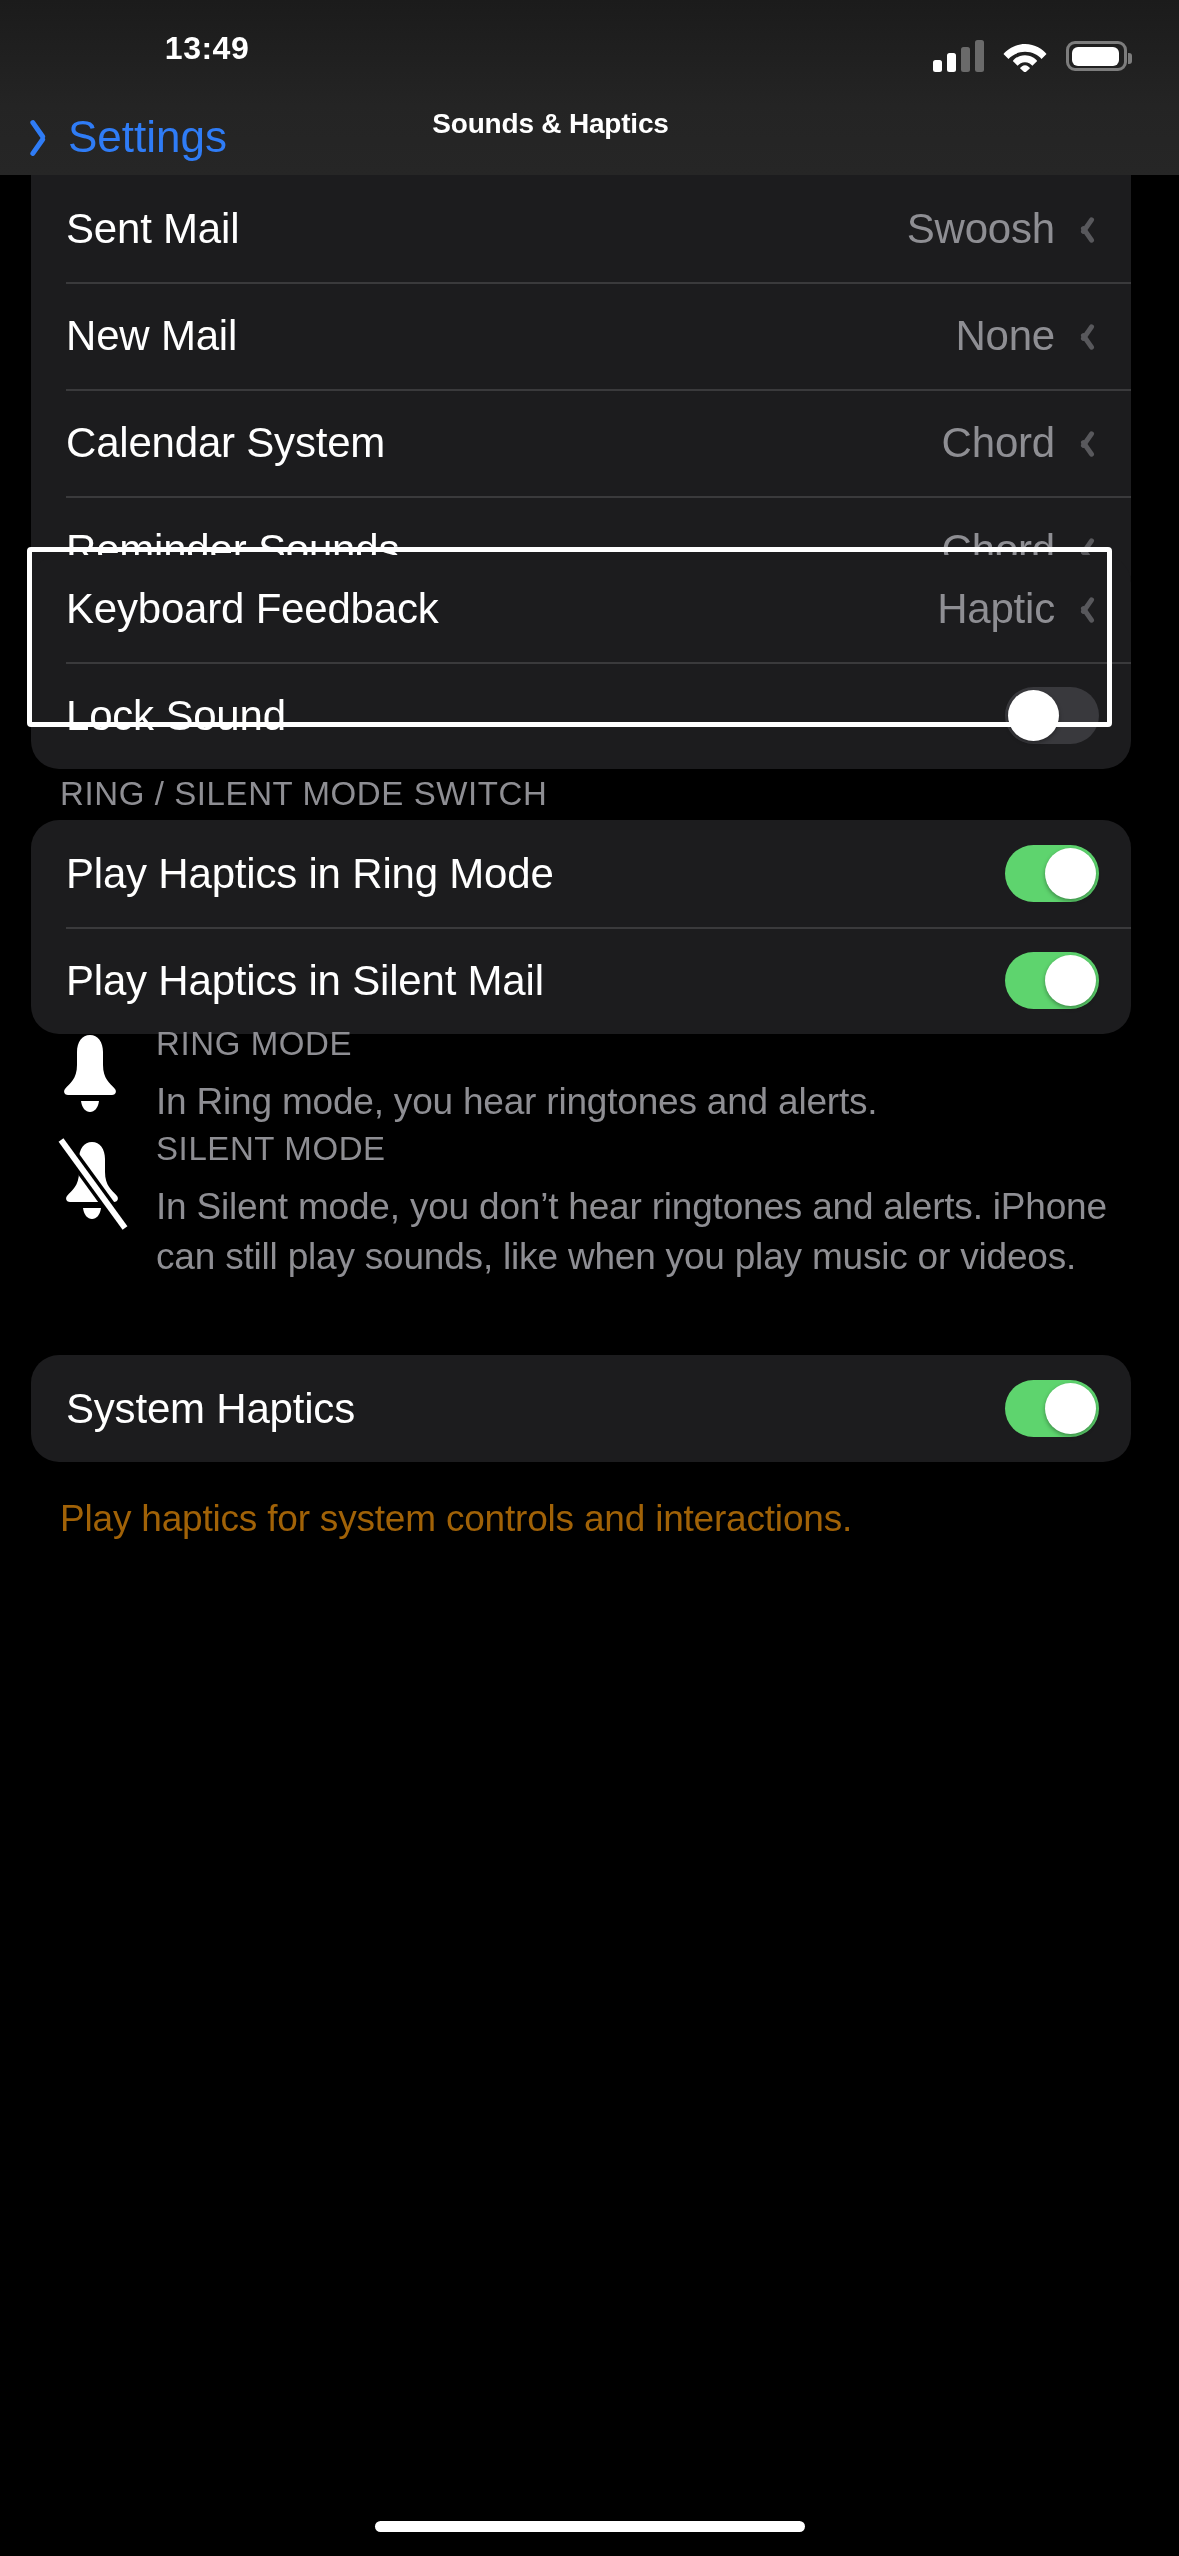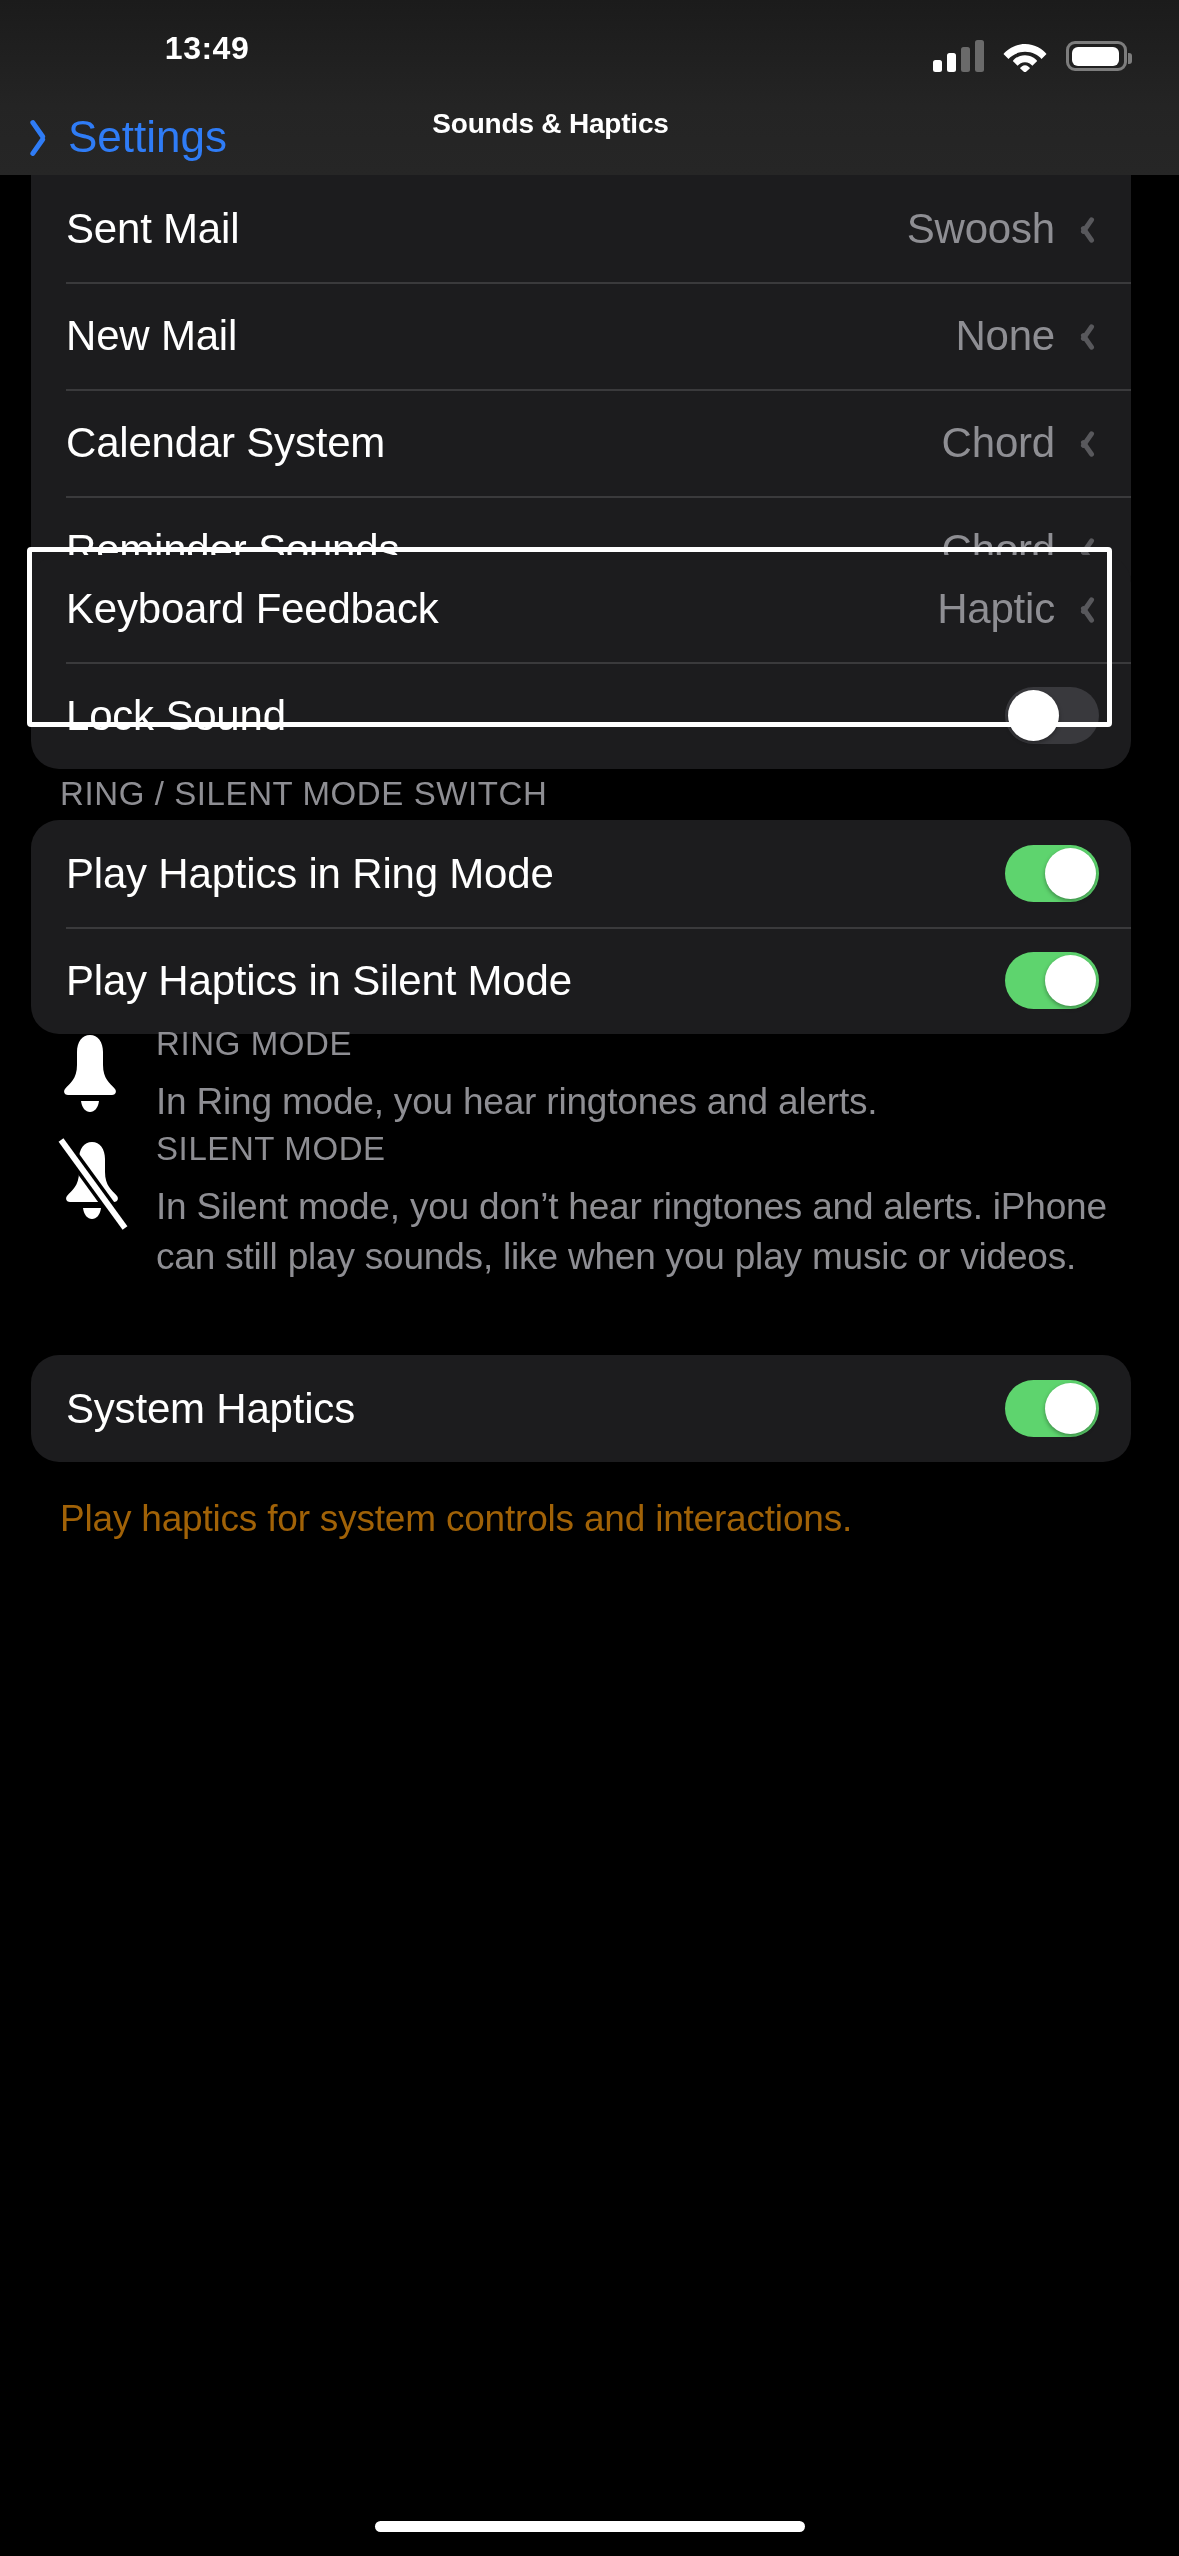--- a/index.html
+++ b/index.html
@@ -237,21 +237,21 @@
     <div class="card" style="top:645px;">
 
       <div class="row">
         <span class="row-label">Play Haptics in Ring Mode</span>
         <span class="toggle on">
             <span class="knob"></span>
           </span>
       </div>
 
       <div class="row">
-        <span class="row-label">Play Haptics in Silent Mode</span>
+        <span class="row-label">Play Haptics in Silent Mail</span>
         <span class="toggle on">
             <span class="knob"></span>
           </span>
       </div>
 
     </div>
 
     <div class="info-block" style="top:850px;">
       <div class="info-icon">
         <svg width="76" height="86" viewBox="0 0 76 86">

